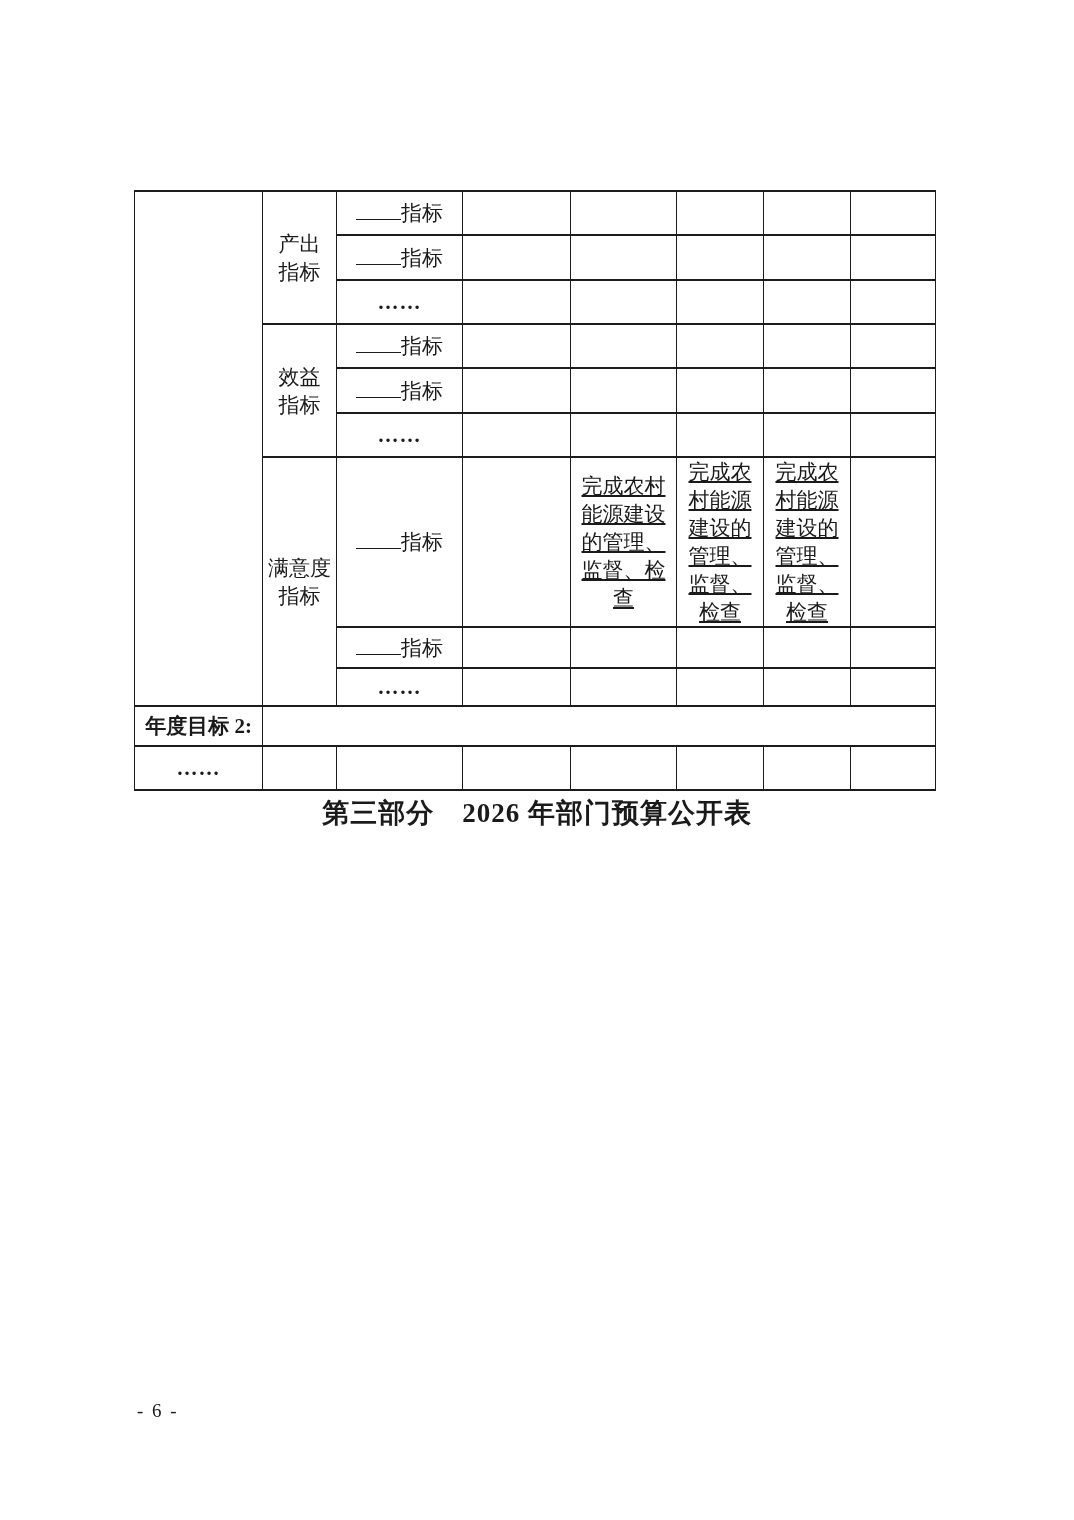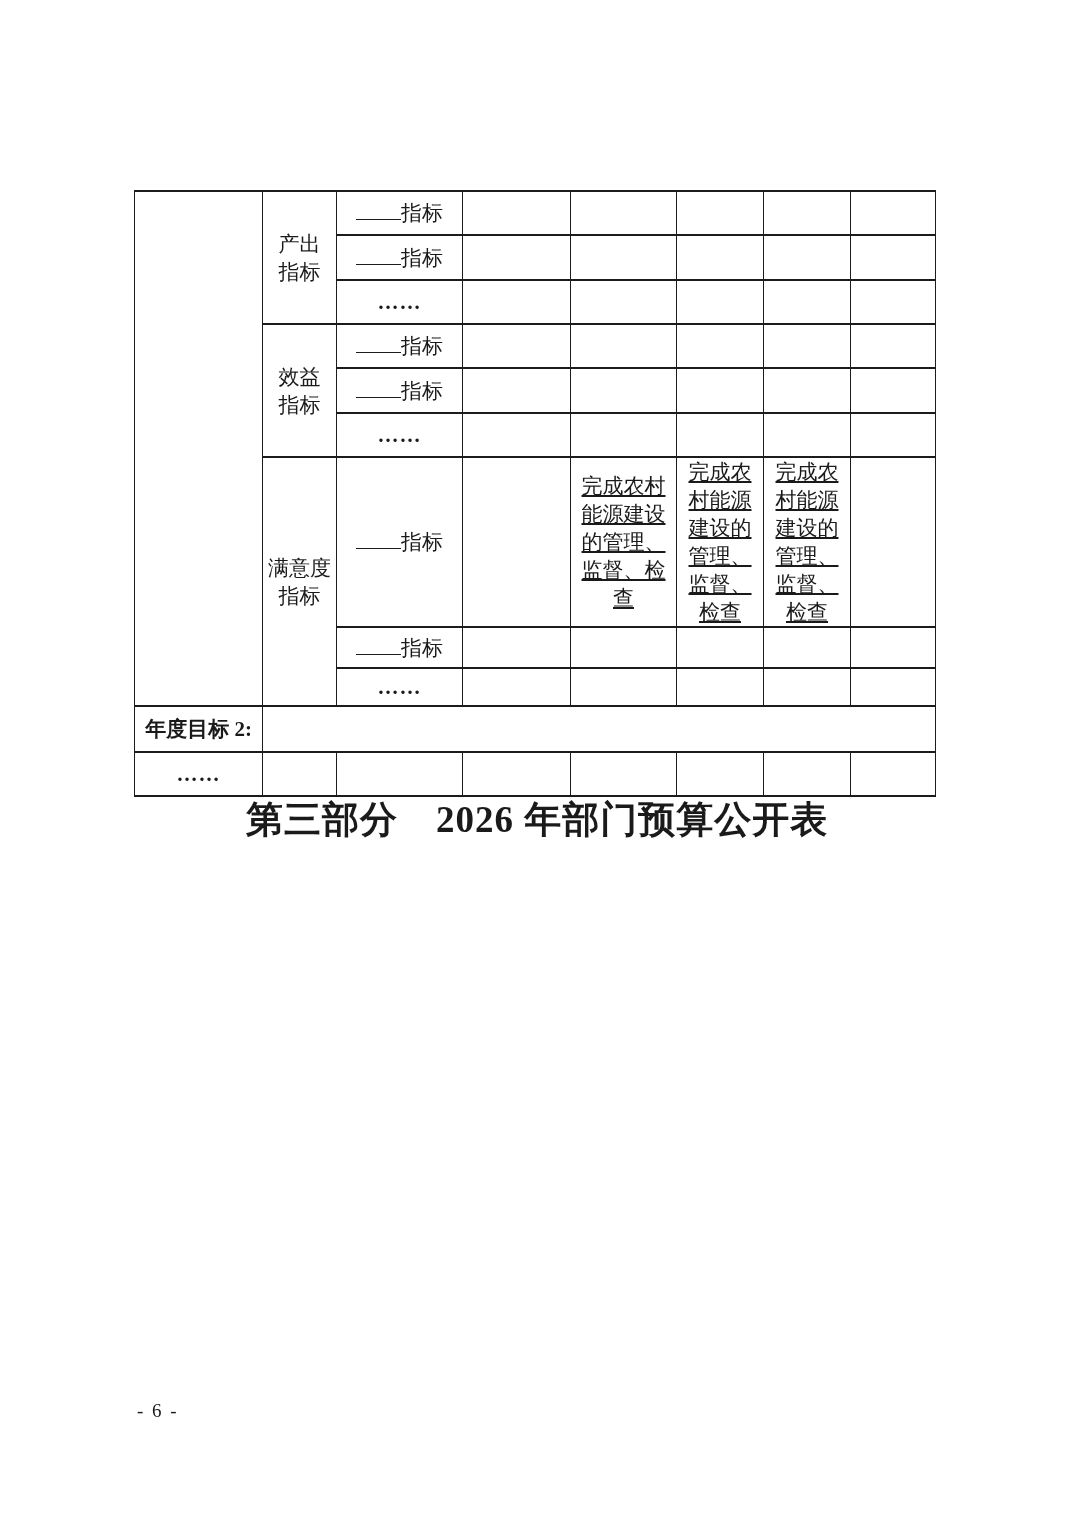--- a/index.html
+++ b/index.html
@@ -37,21 +37,21 @@
 
   tr.r1  { height: 44px; }
   tr.r2  { height: 45px; }
   tr.r3  { height: 44px; }
   tr.r4  { height: 44px; }
   tr.r5  { height: 45px; }
   tr.r6  { height: 44px; }
   tr.r7  { height: 120px; }
   tr.r8  { height: 41px; }
   tr.r9  { height: 38px; }
-  tr.r10 { height: 46px; }
+  tr.r10 { height: 40px; }
   tr.r11 { height: 44px; }
 
   td.cat { white-space: pre-line; line-height: 28px; }
 
   .blank {
     display: inline-block;
     width: 45px;
     height: 1px;
     border-bottom: 1px solid #1c1c1c;
     vertical-align: baseline;
@@ -76,21 +76,21 @@
     font-size: 21px;
   }
 
   
   .section-heading {
     position: absolute;
     top: 795px;
     left: 0;
     width: 1074px;
     text-align: center;
-    font-size: 37px;
+    font-size: 27px;
     font-weight: bold;
     letter-spacing: 1px;
   }
   .appendix-note {
     position: absolute;
     top: 845px;
     left: 185px;
     font-size: 24px;
   }
   .page-number {

